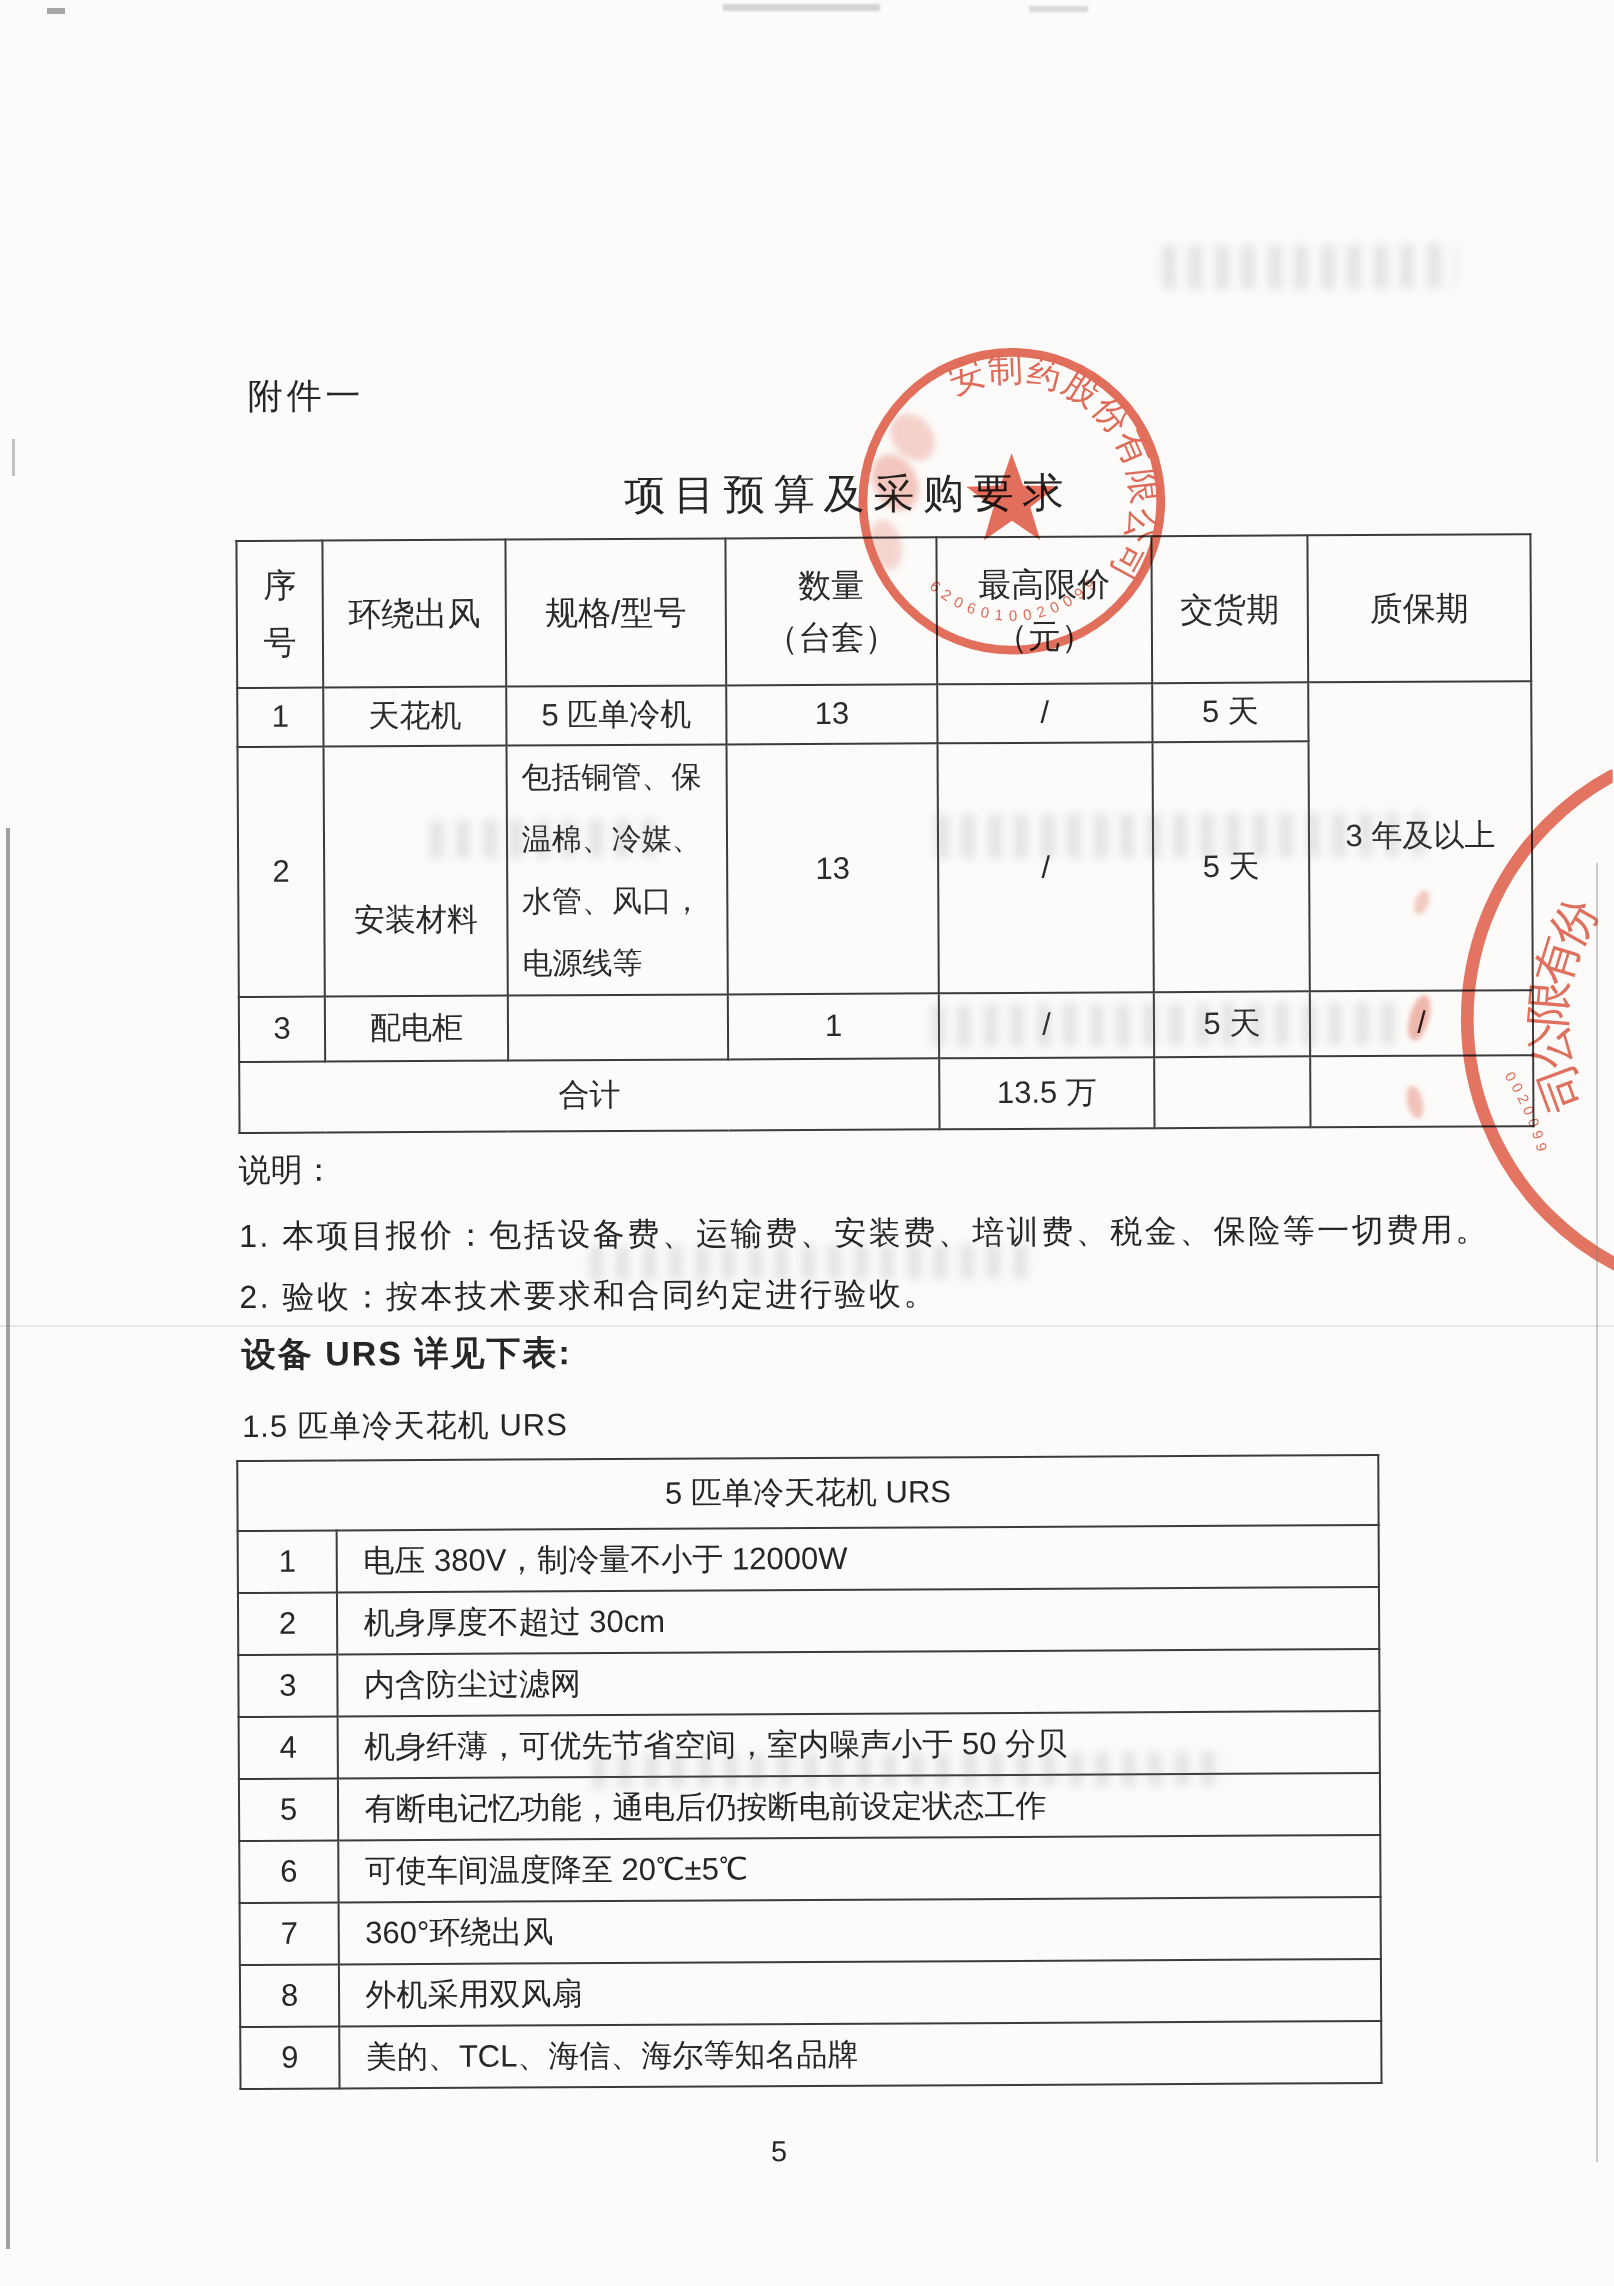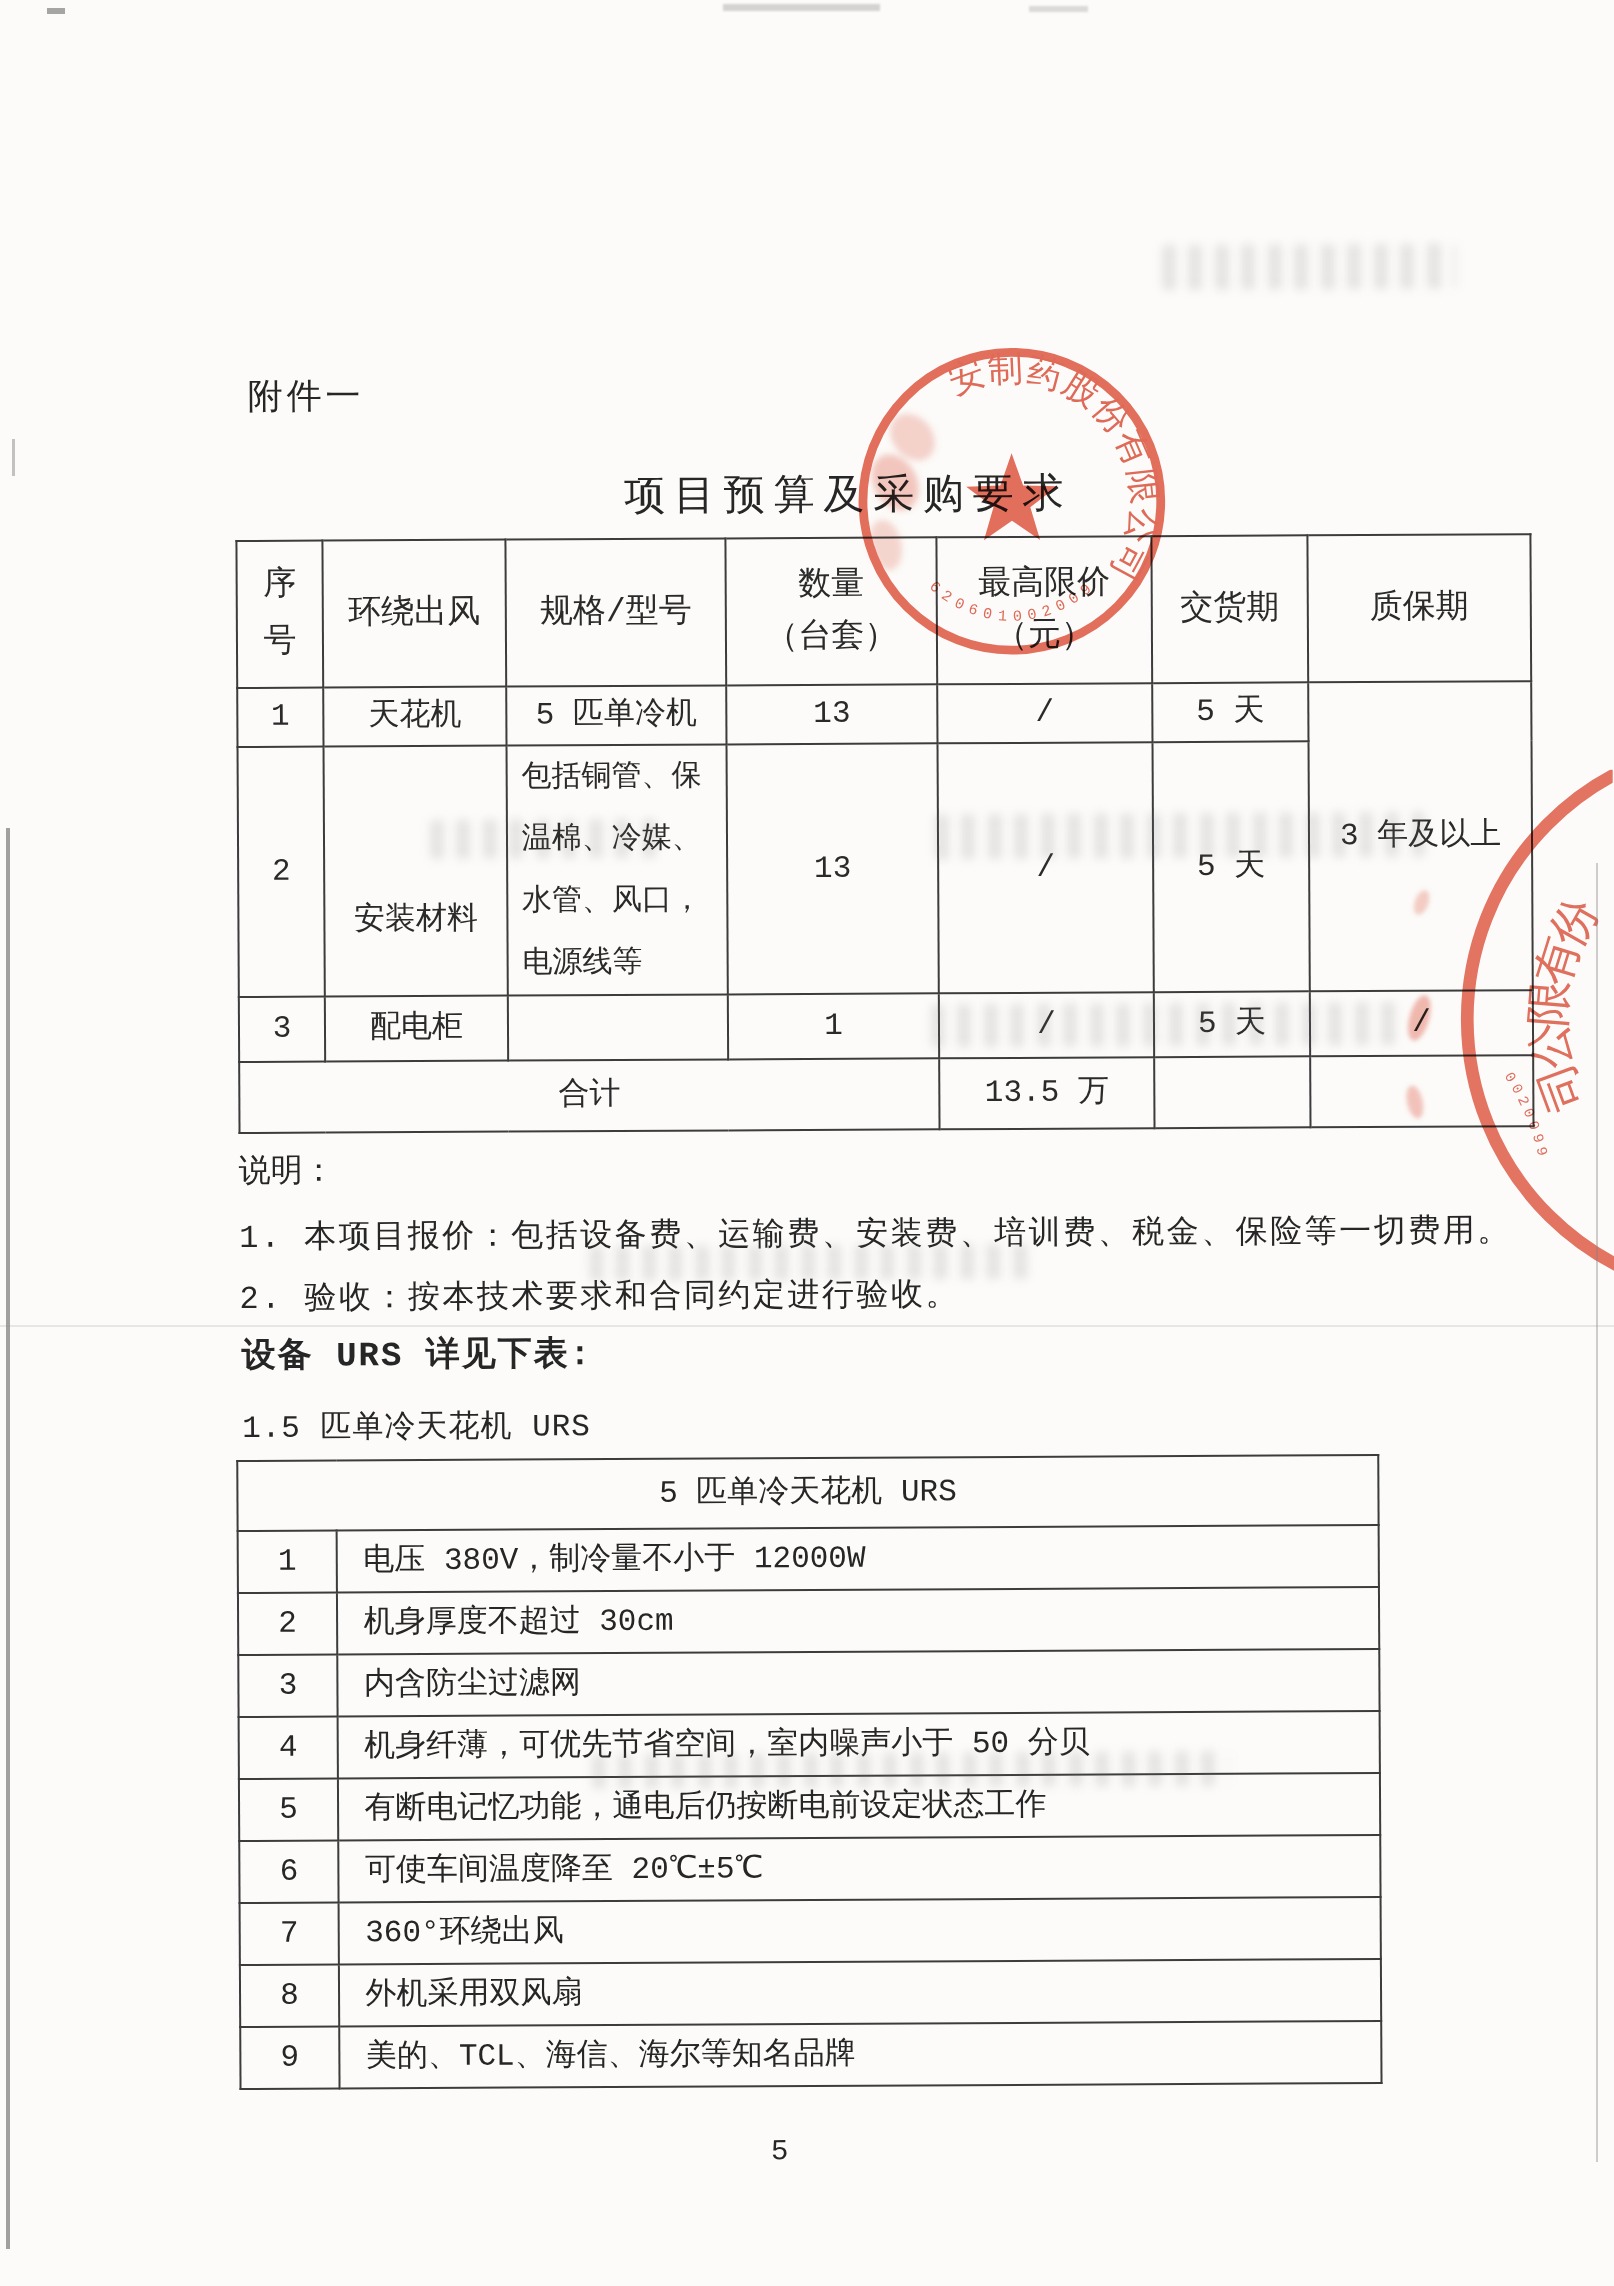--- a/index.html
+++ b/index.html
@@ -1,19 +1,19 @@
 <!DOCTYPE html>
 <html><head>
 <meta charset="utf-8">
 <style>
   html,body{margin:0;padding:0;background:#e9e8e4;}
   #canvas{
     position:relative;width:1614px;height:2287px;margin:0 auto;
     background:#fcfbf9;overflow:hidden;
-    font-family:Liberation Mono, monospace;
+    font-family:Liberation Sans, sans-serif;
     color:#262626;
   }
   #sheet{position:absolute;left:0;top:0;width:100%;height:100%;
     transform:rotate(-0.3deg);transform-origin:50% 45%;}
   .abs{position:absolute;}
   
   .attachment{left:251px;top:370px;font-size:35px;letter-spacing:3.9px;}
   .doc-title{left:627px;top:467px;font-size:41px;letter-spacing:8.8px;white-space:nowrap;}
   
   table{border-collapse:collapse;table-layout:fixed;}

